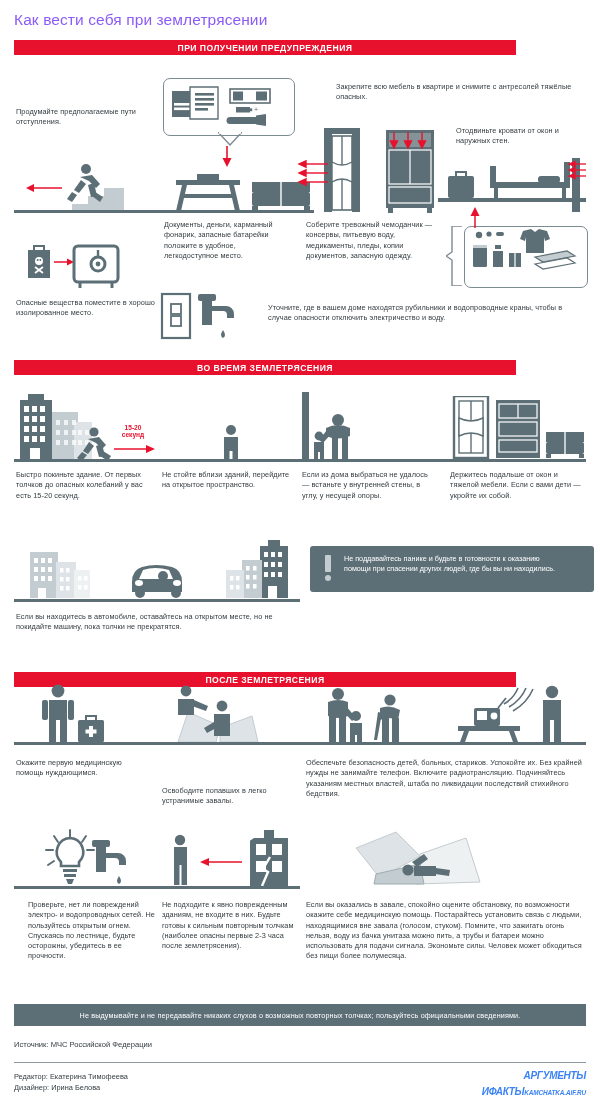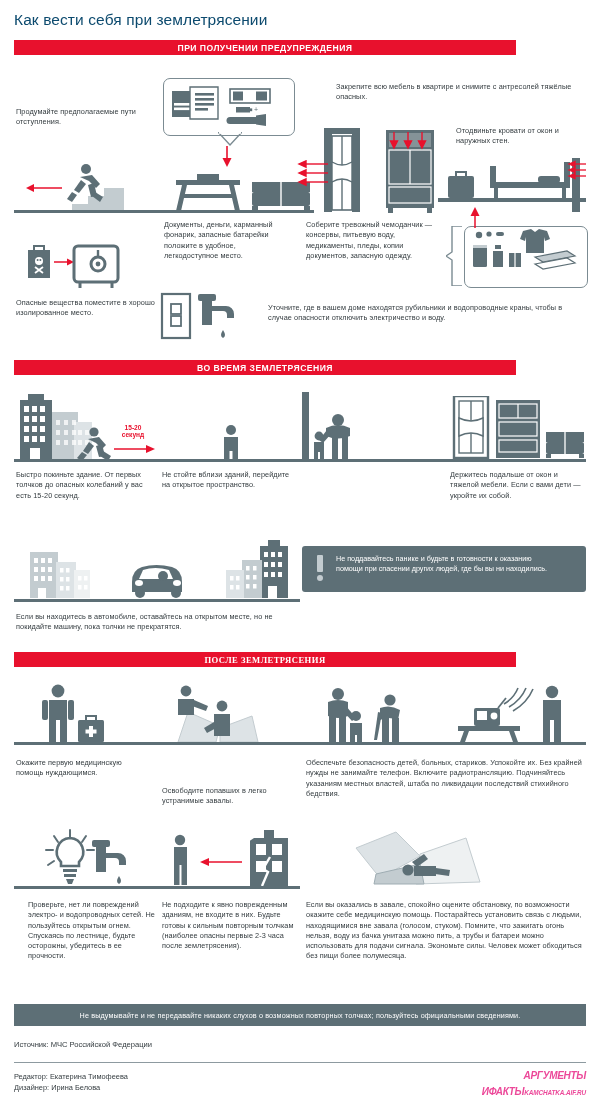--- a/index.html
+++ b/index.html
@@ -35,21 +35,21 @@
     height: 3px;
   }
 
   
   .page-title {
     position: absolute;
     left: 14px;
     top: 11px;
     font-size: 15.5px;
     font-weight: 400;
-    color: #0c4a6e;
+    color: #8b5cf6;
     letter-spacing: 0.1px;
   }
 
   
   .section-bar {
     position: absolute;
     left: 14px;
     width: 502px;
     height: 15px;
     background: #e8112d;
@@ -69,20 +69,21 @@
     border-radius: 7px;
     background: #ffffff;
   }
 
   
   .note-box {
     position: absolute;
     background: #5d6f76;
     border-radius: 3px;
     color: #ffffff;
+    margin-left: 8px;
   }
   .note-box .note-text {
     position: absolute;
     left: 34px;
     top: 8px;
     font-size: 7.2px;
     line-height: 10.2px;
     color: #ffffff;
     width: 215px;
   }
@@ -134,21 +135,21 @@
     font-size: 7.4px;
     line-height: 10.5px;
     color: #333b3f;
   }
   .logo {
     position: absolute;
     right: 14px;
     text-align: right;
     font-style: italic;
     font-weight: bold;
-    color: #ec4899;
+    color: #3b82f6;
   }
   .logo .l1 { font-size: 10px; letter-spacing: -0.3px; display:block; }
   .logo .l2 { font-size: 10px; letter-spacing: -0.3px; display:inline-block; }
   .logo .l3 { font-size: 6.4px; font-style: italic; font-weight: bold; letter-spacing: -0.1px; }
 
   
   svg { display: block; }
 
   .red-arrow-label {
     position: absolute;
@@ -477,20 +478,21 @@
     <rect x="94" y="46" width="38" height="12" rx="2" fill="#5d6f76"></rect>
     <line x1="113" y1="36" x2="113" y2="58" stroke="#ffffff" stroke-width="1.3"></line>
     <rect x="94" y="58" width="5" height="4" fill="#5d6f76"></rect>
     <rect x="127" y="58" width="5" height="4" fill="#5d6f76"></rect>
   </svg>
 
   <div class="floor" style="left:300px; top:459px; width:286px;"></div>
 
   <div class="txt abs" style="left:16px; top:470px; width:128px;">Быстро покиньте здание. От первых толчков до опасных колебаний у вас есть 15-20 секунд.</div>
   <div class="txt abs" style="left:162px; top:470px; width:128px;">Не стойте вблизи зданий, перейдите на открытое пространство.</div>
+  <div class="txt abs" style="left:302px; top:470px; width:130px;">Если из дома выбраться не удалось — встаньте у внутренней стены, в углу, у несущей опоры.</div>
   <div class="txt abs" style="left:450px; top:470px; width:136px;">Держитесь подальше от окон и тяжелой мебели. Если с вами дети — укройте их собой.</div>
 
   <svg class="abs" style="left:16px; top:540px;" width="286" height="62">
 
     <rect x="14" y="12" width="28" height="46" fill="#c3ccd0"></rect>
     <rect x="40" y="22" width="20" height="36" fill="#dde3e6"></rect>
     <rect x="58" y="30" width="16" height="28" fill="#eef1f2"></rect>
     <g fill="#ffffff">
       <rect x="18" y="18" width="4" height="5"></rect>
         <rect x="25" y="18" width="4" height="5"></rect>
@@ -555,21 +557,21 @@
   <div class="txt abs" style="left:16px; top:612px; width:280px;">Если вы находитесь в автомобиле, оставайтесь на открытом месте, но не покидайте машину, пока толчки не прекратятся.</div>
 
   <div class="note-box" style="left:302px; top:546px; width:284px; height:46px;">
     <div class="excl-mark">
       <div class="excl-bar"></div>
       <div class="excl-dot"></div>
     </div>
     <div class="note-text">Не поддавайтесь панике и будьте в готовности к оказанию помощи при спасении других людей, где бы вы ни находились.</div>
   </div>
 
-  <div class="section-bar" style="top:652px;font-family:Liberation Serif, serif;">ПОСЛЕ ЗЕМЛЕТРЯСЕНИЯ</div>
+  <div class="section-bar" style="top:672px;">ПОСЛЕ ЗЕМЛЕТРЯСЕНИЯ</div>
 
   <svg class="abs" style="left:38px; top:682px;" width="70" height="62">
     <circle cx="20" cy="9" r="6.4" fill="#5d6f76"></circle>
     <path d="M11 18 h18 v20 h-18 z" fill="#5d6f76"></path>
     <rect x="4" y="18" width="6" height="20" rx="2" fill="#5d6f76"></rect>
     <rect x="30" y="18" width="6" height="20" rx="2" fill="#5d6f76"></rect>
     <rect x="11" y="38" width="7" height="22" fill="#5d6f76"></rect>
     <rect x="22" y="38" width="7" height="22" fill="#5d6f76"></rect>
 
     <rect x="40" y="38" width="26" height="22" rx="1.5" fill="#5d6f76"></rect>

